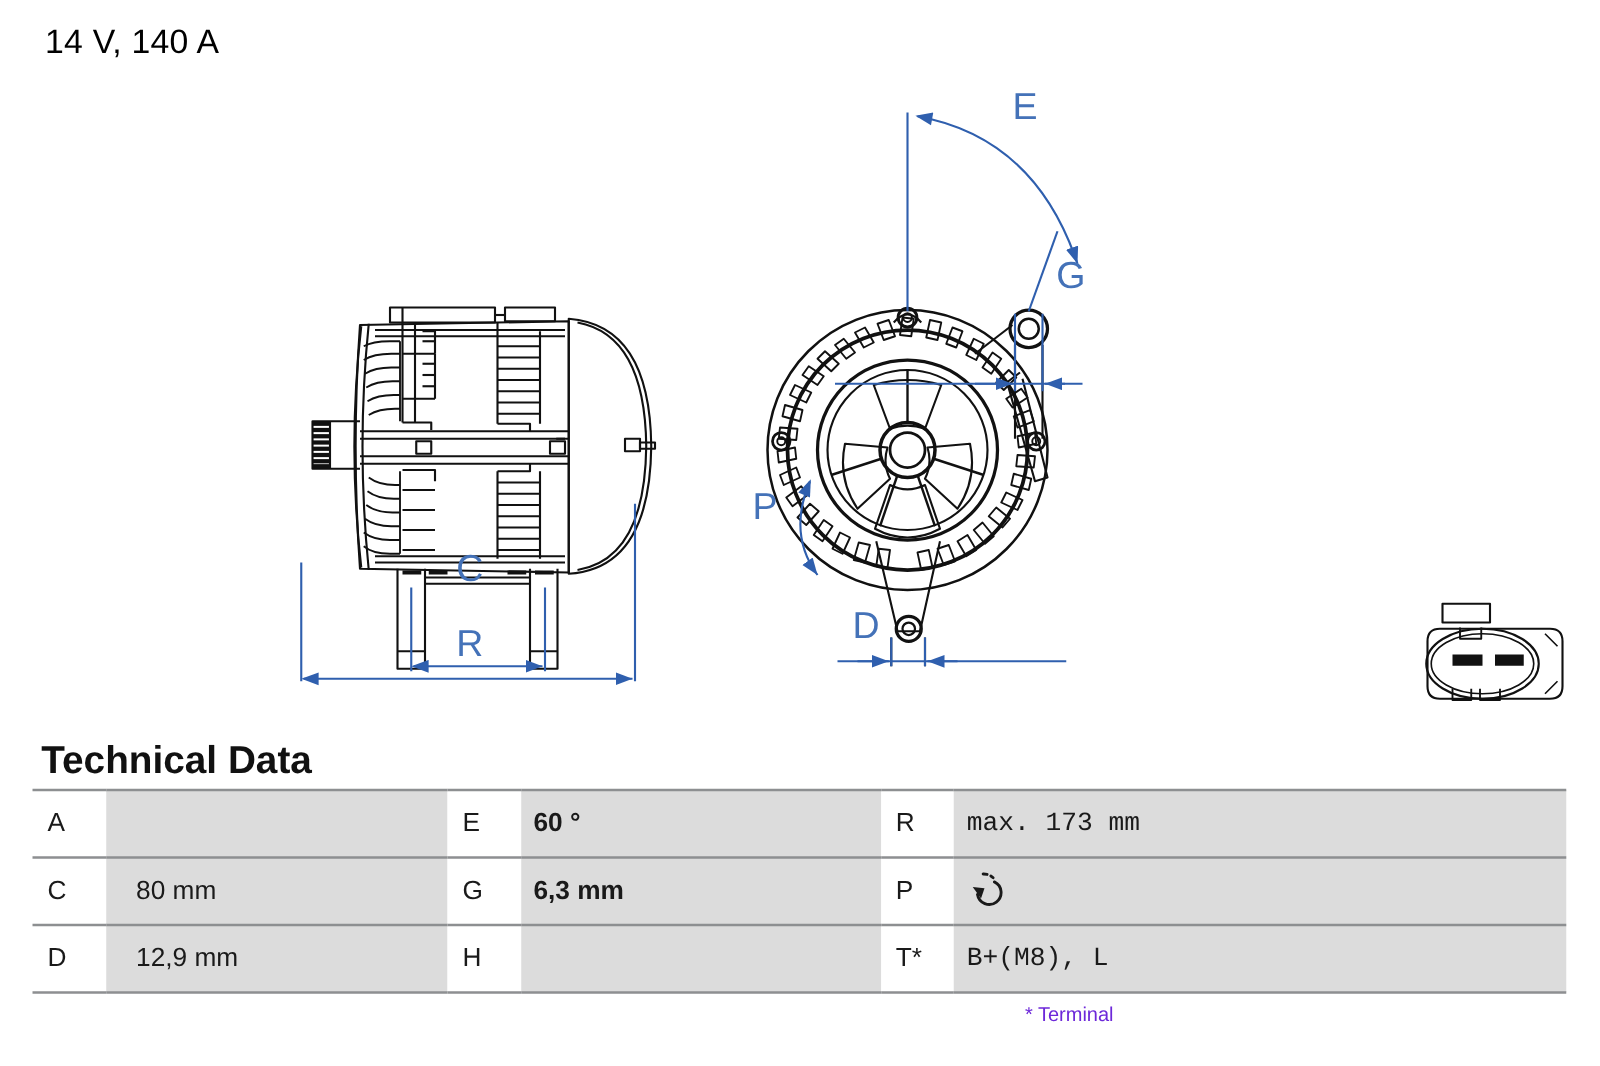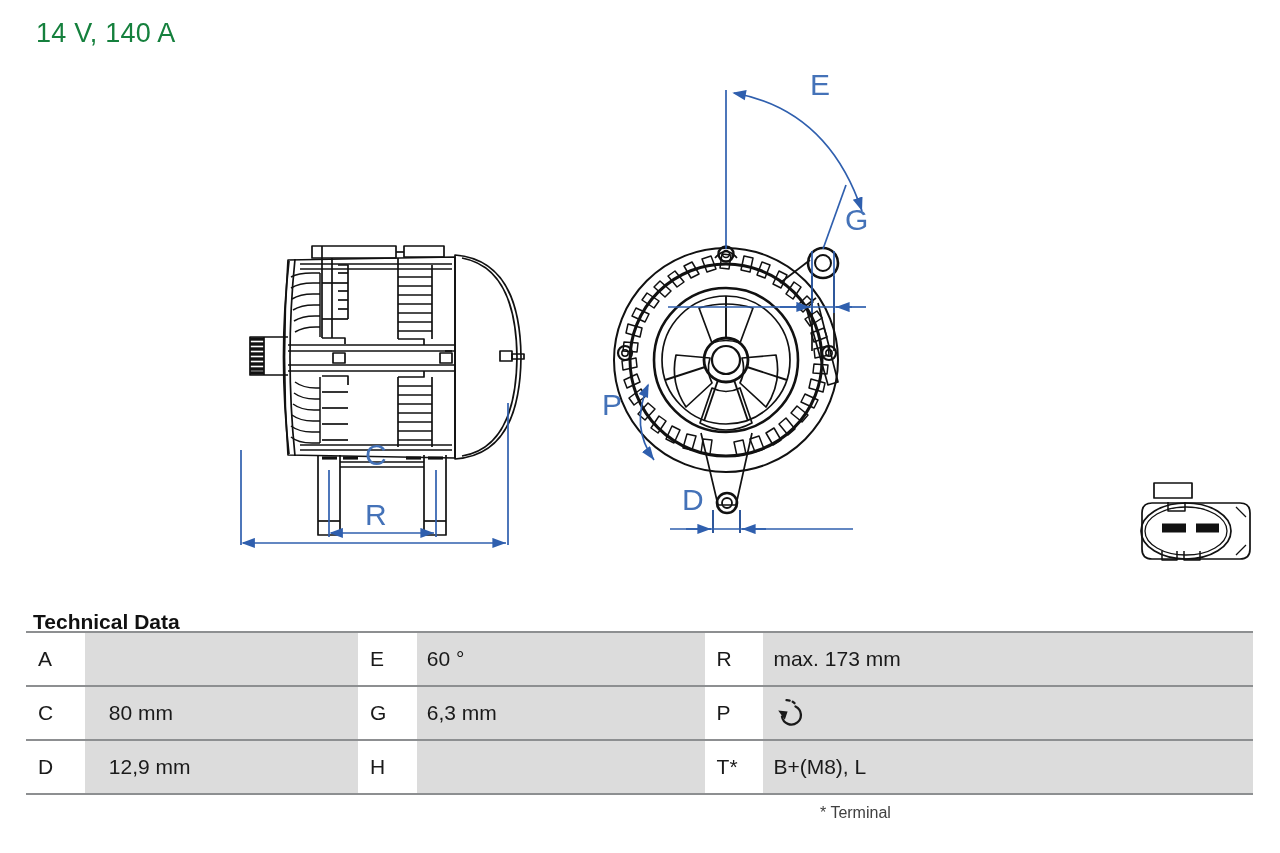--- a/index.html
+++ b/index.html
@@ -16,41 +16,40 @@
     overflow: hidden;
   }
 
   
   #page-title {
     position: absolute;
     left: 36px; top: 18px;
     font-size: 27px;
     font-weight: 400;
     letter-spacing: 0.2px;
-    color: #15803d;
+    color: #000000;
     white-space: nowrap;
   }
 
   
   #drawing-area {
     position: absolute;
     left: 0; top: 55px;
     width: 1280px; height: 510px;
   }
   #drawing-area svg { display: block; }
 
   
   #tech-data-heading {
     position: absolute;
     left: 33px; top: 590px;
-    font-size: 21px;
+    font-size: 31px;
     font-weight: bold;
     color: #111111;
     white-space: nowrap;
-    margin-top: 20px;
   }
 
   
   #tech-table {
     position: absolute;
     left: 26px; top: 631px;
     width: 1227px;
     border-collapse: collapse;
     table-layout: fixed;
     font-size: 21px;
@@ -66,32 +65,32 @@
   #tech-table tr:last-child td { border-bottom: 2px solid #8d8f91; }
   #tech-table td.lbl {
     background: #ffffff;
     width: 56px;
     padding-left: 12px;
   }
   #tech-table td.val {
     background: #dcdcdc;
   }
   #tech-table td.val.c1 { width: 260px; padding-left: 24px; }
-  #tech-table td.val.c2 { width: 274px; }
-  #tech-table td.val.c3 { width: 466px; }
+  #tech-table td.val.c2 { width: 274px; font-weight: bold; }
+  #tech-table td.val.c3 { width: 466px; font-family: Liberation Mono, monospace; }
 
   
   .rot-icon { display: inline-block; vertical-align: middle; }
 
   
   #footnote {
     position: absolute;
     left: 820px; top: 804px;
     font-size: 16px;
-    color: #404040;
+    color: #6d28d9;
     white-space: nowrap;
   }
 
   .dim-text {
     font-family: "Liberation Sans", sans-serif;
     font-size: 30px;
     fill: #4472b8;
   }
   .conn-label {
     font-family: "Liberation Sans", sans-serif;

